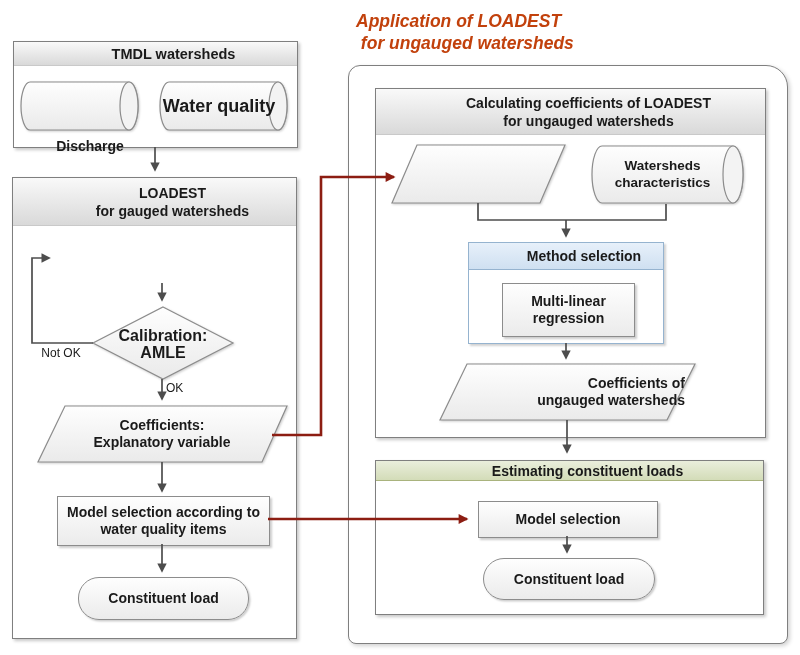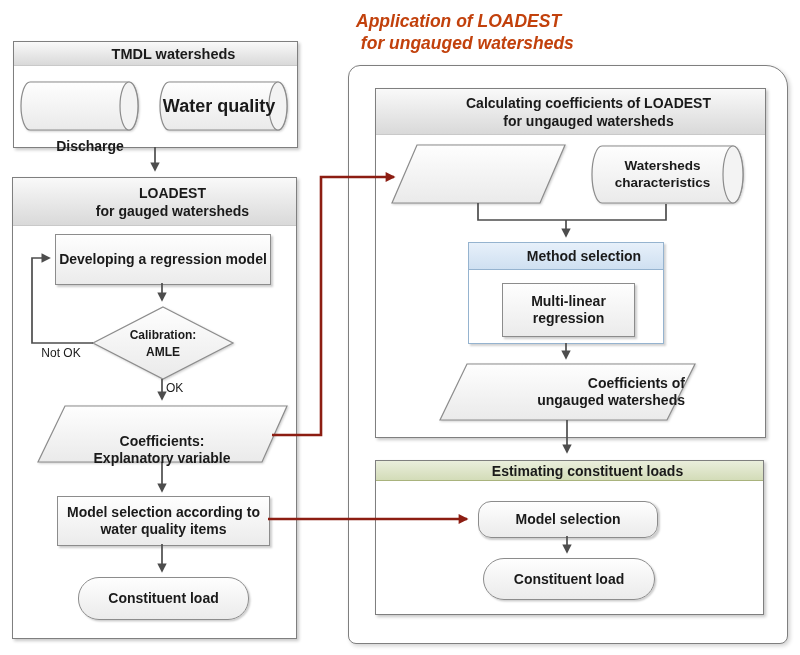--- a/index.html
+++ b/index.html
@@ -67,31 +67,30 @@
   </div>
 
   <div class="panel" style="left:468px;top:242px;width:194px;height:100px;border-color:#95b3cf;box-shadow:1.5px 1.5px 2px rgba(0,0,0,.18);">
     <div class="panel-header blue" style="height:27px;font-size:14px;">Method selection</div>
   </div>
 
   <div class="panel" style="left:375px;top:460px;width:387px;height:153px;">
     <div class="panel-header green" style="height:20px;font-size:14px;">Estimating constituent loads</div>
   </div>
 
-  <div class="node" style="left:55px;top:234px;width:214px;height:49px;font-size:14px;">Developing a regression model</div>
 
   <div class="node" style="left:57px;top:496px;width:211px;height:48px;font-size:14px;">Model selection according to
 water quality items</div>
 
   <div class="node stadium" style="left:78px;top:577px;width:169px;height:41px;font-size:14px;">Constituent load</div>
 
   <div class="node" style="left:502px;top:283px;width:131px;height:52px;font-size:14px;">Multi-linear
 regression</div>
 
-  <div class="node" style="left:478px;top:501px;width:178px;height:35px;font-size:14px;border-radius:13px;">Model selection</div>
+  <div class="node" style="left:478px;top:501px;width:178px;height:35px;font-size:14px;">Model selection</div>
 
   <div class="node stadium" style="left:483px;top:558px;width:170px;height:40px;font-size:14px;">Constituent load</div>
 
   <svg id="wires" width="800" height="655" viewBox="0 0 800 655">
     <defs>
       <linearGradient id="gShape" x1="0" y1="0" x2="0" y2="1">
         <stop offset="0" stop-color="#fefefe"></stop>
           <stop offset="1" stop-color="#eaeaea"></stop>
       </linearGradient>
       <marker id="ah" viewBox="0 0 10 10" refX="8" refY="5" markerWidth="6" markerHeight="5.5" orient="auto">
@@ -136,24 +135,24 @@
     </g>
 
     <g stroke="#8C1D12" stroke-width="2.6" fill="none">
       <path d="M272,435 H321 V177 H394" marker-end="url(#ahr)"></path>
       <path d="M268,519 H467" marker-end="url(#ahr)"></path>
     </g>
   </svg>
 
   <div class="lbl" style="left:36px;top:98px;width:108px;font-size:14px;margin-top:40px;">Discharge</div>
   <div class="lbl" style="left:160px;top:98px;width:118px;font-size:18px;">Water quality</div>
-  <div class="lbl" style="left:93px;top:327px;width:140px;font-size:12px;">Calibration:
+  <div class="lbl" style="left:93px;top:327px;width:140px;font-size:16px;">Calibration:
 AMLE</div>
   <div class="lbl small" style="left:36px;top:346px;width:50px;">Not OK</div>
   <div class="lbl small" style="left:166px;top:381px;width:30px;text-align:left;">OK</div>
-  <div class="lbl" style="left:48px;top:417px;width:228px;font-size:14px;margin-top:16px;">Coefficients:
+  <div class="lbl" style="left:48px;top:417px;width:228px;font-size:14px;">Coefficients:
 Explanatory variable</div>
   <div class="lbl" style="left:592px;top:158px;width:141px;line-height:16.5px;">Watersheds
 characteristics</div>
   <div class="lbl" style="left:450px;top:375px;width:235px;font-size:14px;text-align:right;">Coefficients of
 ungauged watersheds</div>
 
 </div>
 
 </body></html>

